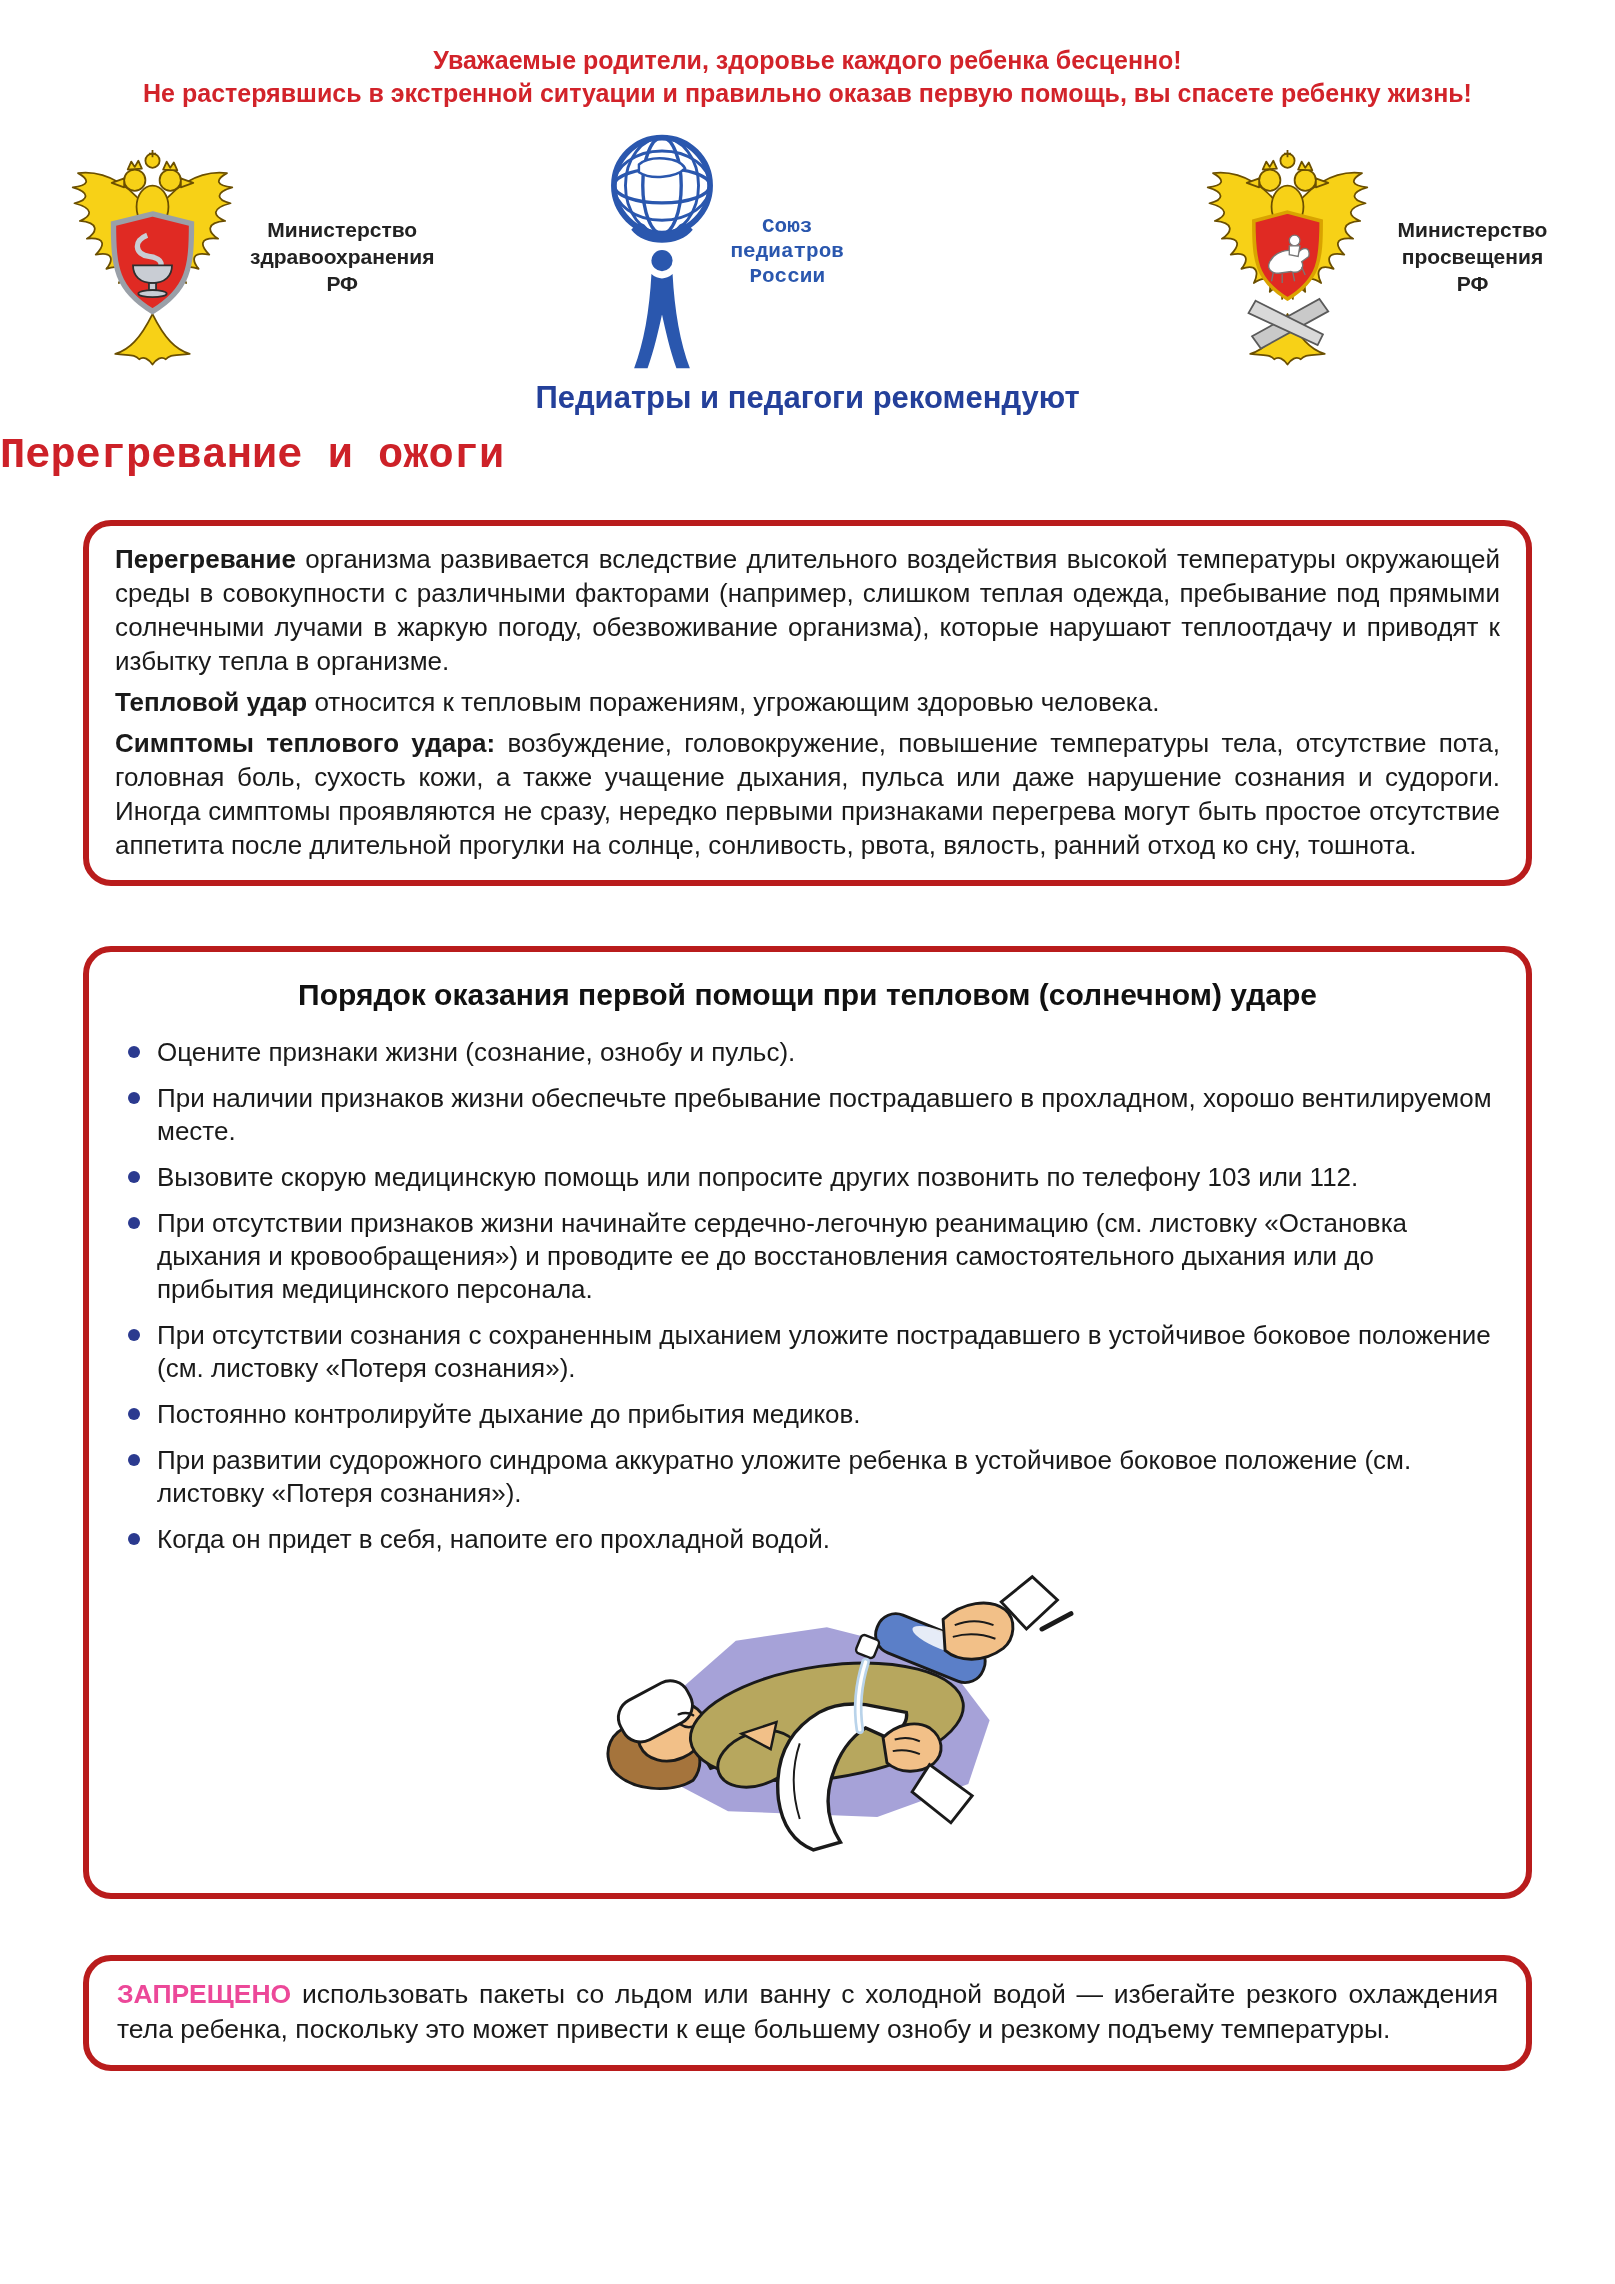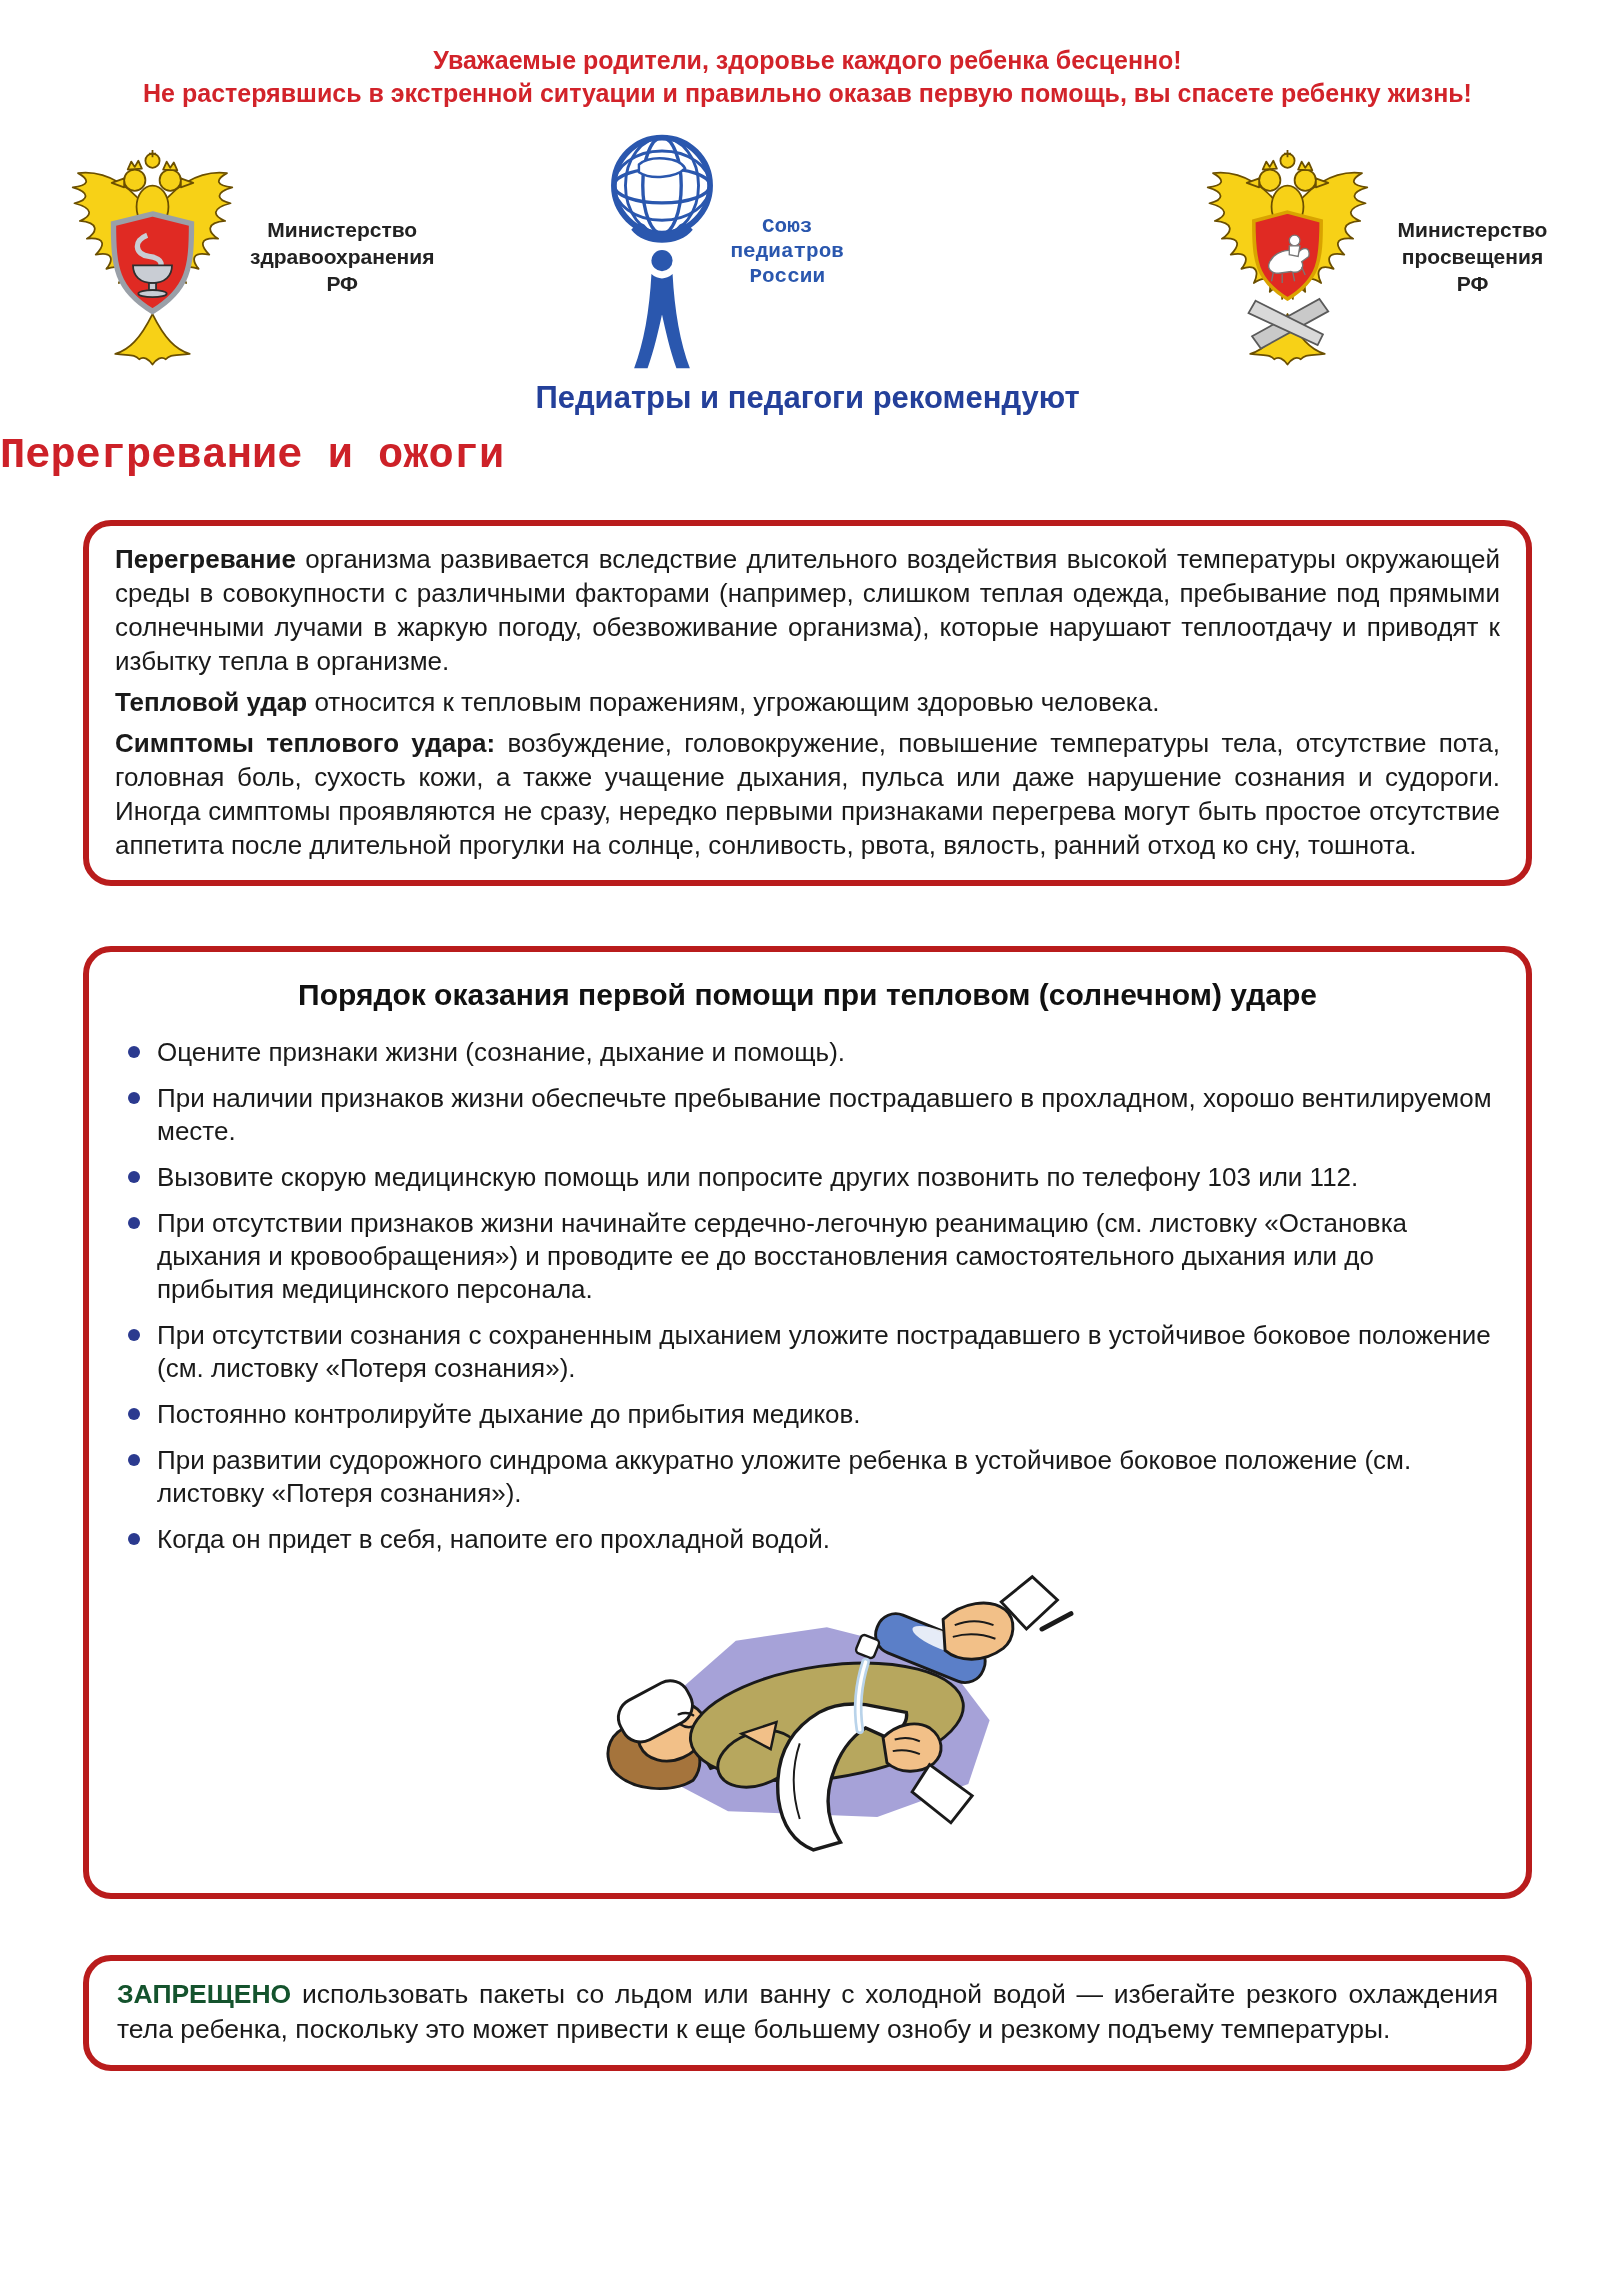--- a/index.html
+++ b/index.html
@@ -88,21 +88,21 @@
     display: inline-block;
   }
   .illustration-wrap { display: flex; justify-content: center; margin: 6px 0 6px 0; }
   .box-forbidden {
     margin-top: 56px;
     padding: 16px 28px 18px 28px;
     font-size: 26.5px;
     line-height: 35px;
     text-align: justify;
   }
-  .forbidden-label { color: #14532d; font-weight: bold; }
+  .forbidden-label { color: #ec4899; font-weight: bold; }
 </style>
 </head>
 <body>
 
 <div>
 
   <div class="top-lines">
     <div class="top-line">Уважаемые родители, здоровье каждого ребенка бесценно!</div>
     <div class="top-line">Не растерявшись в экстренной ситуации и правильно оказав первую помощь, вы спасете ребенку жизнь!</div>
   </div>
@@ -217,21 +217,21 @@
 
   <div class="box box-intro">
     <p class="para"><span class="b">Перегревание</span><span> организма развивается вследствие длительного воздействия высокой температуры окружающей среды в совокупности с различными факторами (например, слишком теплая одежда, пребывание под прямыми солнечными лучами в жаркую погоду, обезвоживание организма), которые нарушают теплоотдачу и приводят к избытку тепла в организме.</span></p>
     <p class="para"><span class="b">Тепловой удар</span><span> относится к тепловым поражениям, угрожающим здоровью человека.</span></p>
     <p class="para"><span class="b">Симптомы теплового удара:</span><span> возбуждение, головокружение, повышение температуры тела, отсутствие пота, головная боль, сухость кожи, а также учащение дыхания, пульса или даже нарушение сознания и судороги. Иногда симптомы проявляются не сразу, нередко первыми признаками перегрева могут быть простое отсутствие аппетита после длительной прогулки на солнце, сонливость, рвота, вялость, ранний отход ко сну, тошнота.</span></p>
   </div>
 
   <div class="box box-aid">
     <div class="aid-title">Порядок оказания первой помощи при тепловом (солнечном) ударе</div>
     <ul class="aid-list">
-      <li><span class="bullet-dot"></span><span>Оцените признаки жизни (сознание, дыхание и помощь).</span></li>
+      <li><span class="bullet-dot"></span><span>Оцените признаки жизни (сознание, ознобу и пульс).</span></li>
       <li><span class="bullet-dot"></span><span>При наличии признаков жизни обеспечьте пребывание пострадавшего в прохладном, хорошо вентилируемом месте.</span></li>
       <li><span class="bullet-dot"></span><span>Вызовите скорую медицинскую помощь или попросите других позвонить по телефону 103 или 112.</span></li>
       <li><span class="bullet-dot"></span><span>При отсутствии признаков жизни начинайте сердечно-легочную реанимацию (см. листовку «Остановка дыхания и кровообращения») и проводите ее до восстановления самостоятельного дыхания или до прибытия медицинского персонала.</span></li>
       <li><span class="bullet-dot"></span><span>При отсутствии сознания с сохраненным дыханием уложите пострадавшего в устойчивое боковое положение (см. листовку «Потеря сознания»).</span></li>
       <li><span class="bullet-dot"></span><span>Постоянно контролируйте дыхание до прибытия медиков.</span></li>
       <li><span class="bullet-dot"></span><span>При развитии судорожного синдрома аккуратно уложите ребенка в устойчивое боковое положение (см. листовку «Потеря сознания»).</span></li>
       <li><span class="bullet-dot"></span><span>Когда он придет в себя, напоите его прохладной водой.</span></li>
     </ul>
 
     <div class="illustration-wrap">

